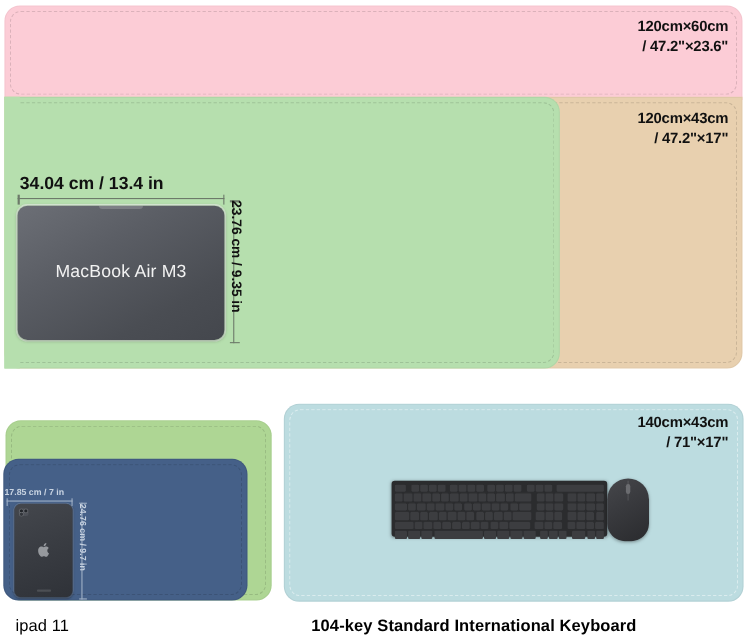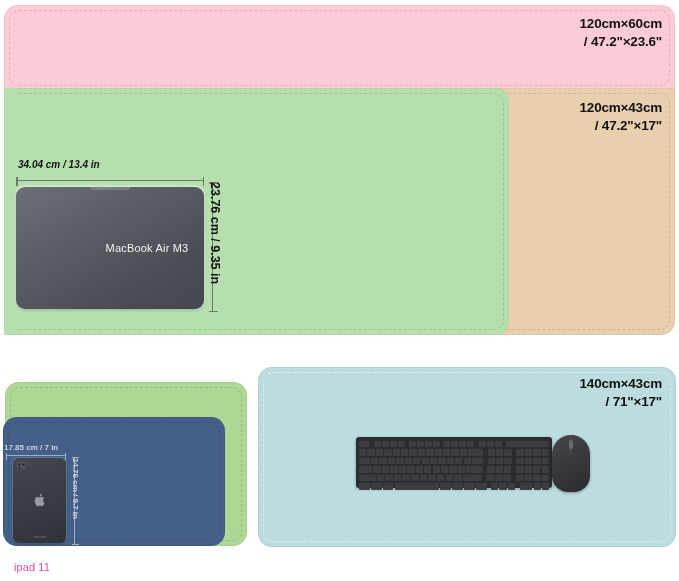--- a/index.html
+++ b/index.html
@@ -65,36 +65,36 @@
   }
   .macbook .notch{
     position:absolute;left:50%;top:0;transform:translateX(-50%);
     width:40px;height:3px;border-radius:0 0 3px 3px;
     background:rgba(255,255,255,0.18);
   }
   .macbook-label{
     position:absolute;left:0;top:50%;width:100%;
     transform:translateY(-50%);
     text-align:center;color:#f2f2f2;
-    font-size:11px;letter-spacing:0.2px;margin-left:37px;
+    font-size:16px;letter-spacing:0.2px;
   }
 
   
   .dim-h-line{
     position:absolute;left:16px;top:180px;width:188px;height:0;
     border-top:1.5px solid #6d7a6a;
   }
   .dim-h-line::before,.dim-h-line::after{
     content:"";position:absolute;top:-4px;width:1.5px;height:9px;background:#6d7a6a;
   }
   .dim-h-line::before{left:0;}
   .dim-h-line::after{right:0;}
   .dim-h-text{
     position:absolute;left:18px;top:159px;
-    font-size:10px;font-weight:bold;color:#111;font-style:italic;
+    font-size:16px;font-weight:bold;color:#111;
   }
   .dim-v-line{
     position:absolute;left:212px;top:182px;height:130px;width:0;
     border-left:1.5px solid #6d7a6a;
   }
   .dim-v-line::before,.dim-v-line::after{
     content:"";position:absolute;left:-4px;width:9px;height:1.5px;background:#6d7a6a;
   }
   .dim-v-line::before{top:0;}
   .dim-v-line::after{bottom:0;}
@@ -213,21 +213,21 @@
     position:absolute;left:50%;top:2px;width:1px;height:18px;
     background:rgba(255,255,255,0.12);transform:translateX(-50%);
   }
   .mouse .wheel{
     position:absolute;left:50%;top:5px;width:4px;height:9px;border-radius:2px;
     background:#6b6c70;transform:translateX(-50%);
   }
 
   
   .caption{
-    position:absolute;font-size:11px;color:#ec4899;letter-spacing:0.1px;
+    position:absolute;font-size:15px;color:#000000;letter-spacing:0.1px;
   }
   .cap-ipad{left:14px;top:561px;}
   .cap-kb{left:283px;top:561px;font-weight:bold;}
 </style>
 </head>
 <body>
 
 <div class="stage">
 
   <div class="pad pad-pink">
@@ -437,14 +437,15 @@
         <div class="key"></div>
         <div class="key"></div>
     </div>
   </div>
 
   <div class="mouse">
     <div class="split"></div>
     <div class="wheel"></div>
   </div>
 
+  <div class="caption cap-kb">104-key Standard International Keyboard</div>
 
 </div>
 
 </body></html>

